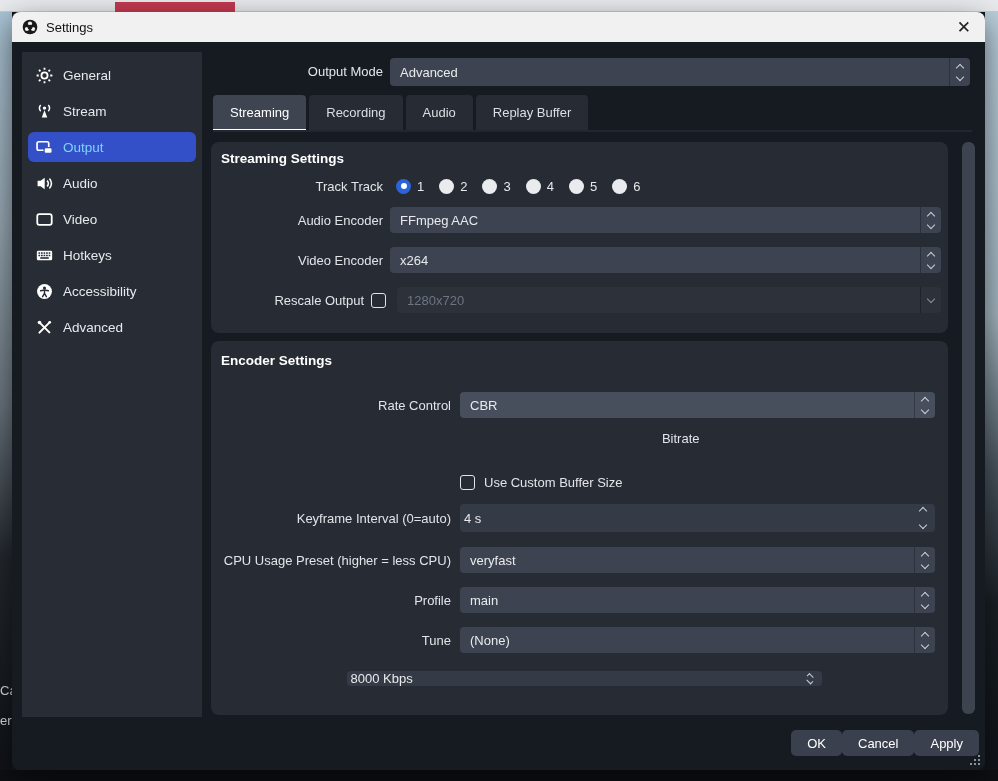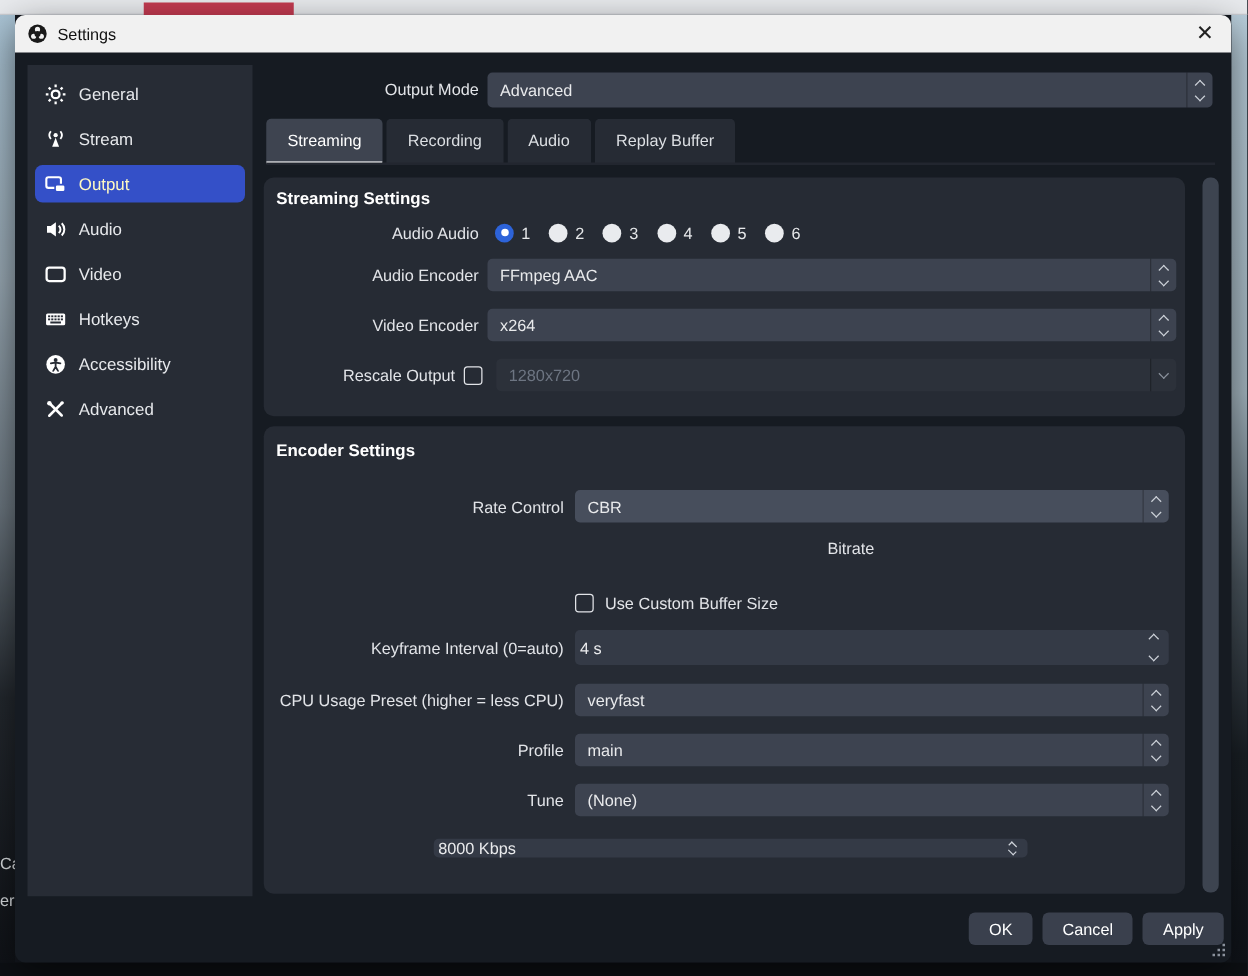--- a/index.html
+++ b/index.html
@@ -24,21 +24,21 @@
   .titlebar .ttl { font-size:13px; color:#111; }
   .close-btn { position:absolute; right:14px; top:0; height:30px; display:flex; align-items:center;
                font-size:17px; color:#222; cursor:default; }
   .dlg-body { position:relative; height:728px; }
 
   
   .sidebar { position:absolute; left:10px; top:10px; width:180px; height:665px; background:#272c35;
              border-radius:0; padding-top:8px; }
   .side-item { height:30px; margin:0 6px 6px 6px; display:flex; align-items:center; gap:10px;
                padding-left:8px; border-radius:6px; color:#e7e9ec; font-size:13.5px; }
-  .side-item.selected { background:#3450c8; color:#fef9c3; }
+  .side-item.selected { background:#3450c8; color:#7dd3fc; }
   .side-item .icon { width:17px; height:17px; flex:0 0 17px; display:flex; }
   .side-item .icon svg { width:100%; height:100%; }
 
   
   .lbl { color:#e2e4e8; font-size:13px; }
   .om-label { position:absolute; left:150px; top:16px; width:221px; height:28px; line-height:28px; text-align:right; }
   .om-combo { left:378px; top:16px; width:580px; height:28px; }
 
   
   .combo { position:absolute; background:#3d4350; border-radius:4px; color:#e9eaec; font-size:13px;
@@ -79,21 +79,21 @@
   .card-title { position:absolute; left:10px; color:#fff; font-size:13.5px; font-weight:bold; }
   .row { position:absolute; display:flex; align-items:center; left:0; right:0; }
   .row .lbl { text-align:right; }
   .c1lbl { width:172px; flex:0 0 172px; }
   .c2lbl { width:240px; flex:0 0 240px; }
   .ctrl-rel { position:relative; }
 
   
   .vscroll { position:absolute; left:950px; top:100px; width:13px; height:572px; }
   .vscroll .handle { position:absolute; inset:0; background:#3d4450; border-radius:6px; }
-  .footer-btns { position:absolute; right:6px; top:688px; display:flex; gap:8px; }
+  .footer-btns { position:absolute; right:6px; top:688px; display:flex; }
   .btn { height:26px; padding:0 16px; background:#3a404d; border:none; border-radius:5px; color:#fff;
          font-size:13px; font-family:inherit; display:flex; align-items:center; }
   .grip { position:absolute; right:5px; bottom:5px; width:10px; height:10px; }
   .grip i { position:absolute; width:2px; height:2px; background:#8a919c; }
 </style>
 </head>
 <body>
 
 <div class="bg-top"></div>
 <div class="bg-top-red"></div>
@@ -235,21 +235,21 @@
         <div class="tab">Recording</div>
         <div class="tab">Audio</div>
         <div class="tab">Replay Buffer</div>
       </div>
     <div class="tab-line"></div>
 
     <section class="card card1">
       <div class="card-title" style="top:9px;">Streaming Settings</div>
 
       <div class="row" style="top:34px; height:20px;">
-        <span class="lbl c1lbl">Audio Audio</span>
+        <span class="lbl c1lbl">Track Track</span>
         <div class="radio-group" id="audio-track-radios" style="margin-left:13px;">
             <span class="radio-opt">
               <span class="radio checked"></span>
               <span>1</span>
             </span>
             <span class="radio-opt">
               <span class="radio"></span>
               <span>2</span>
             </span>
             <span class="radio-opt">

